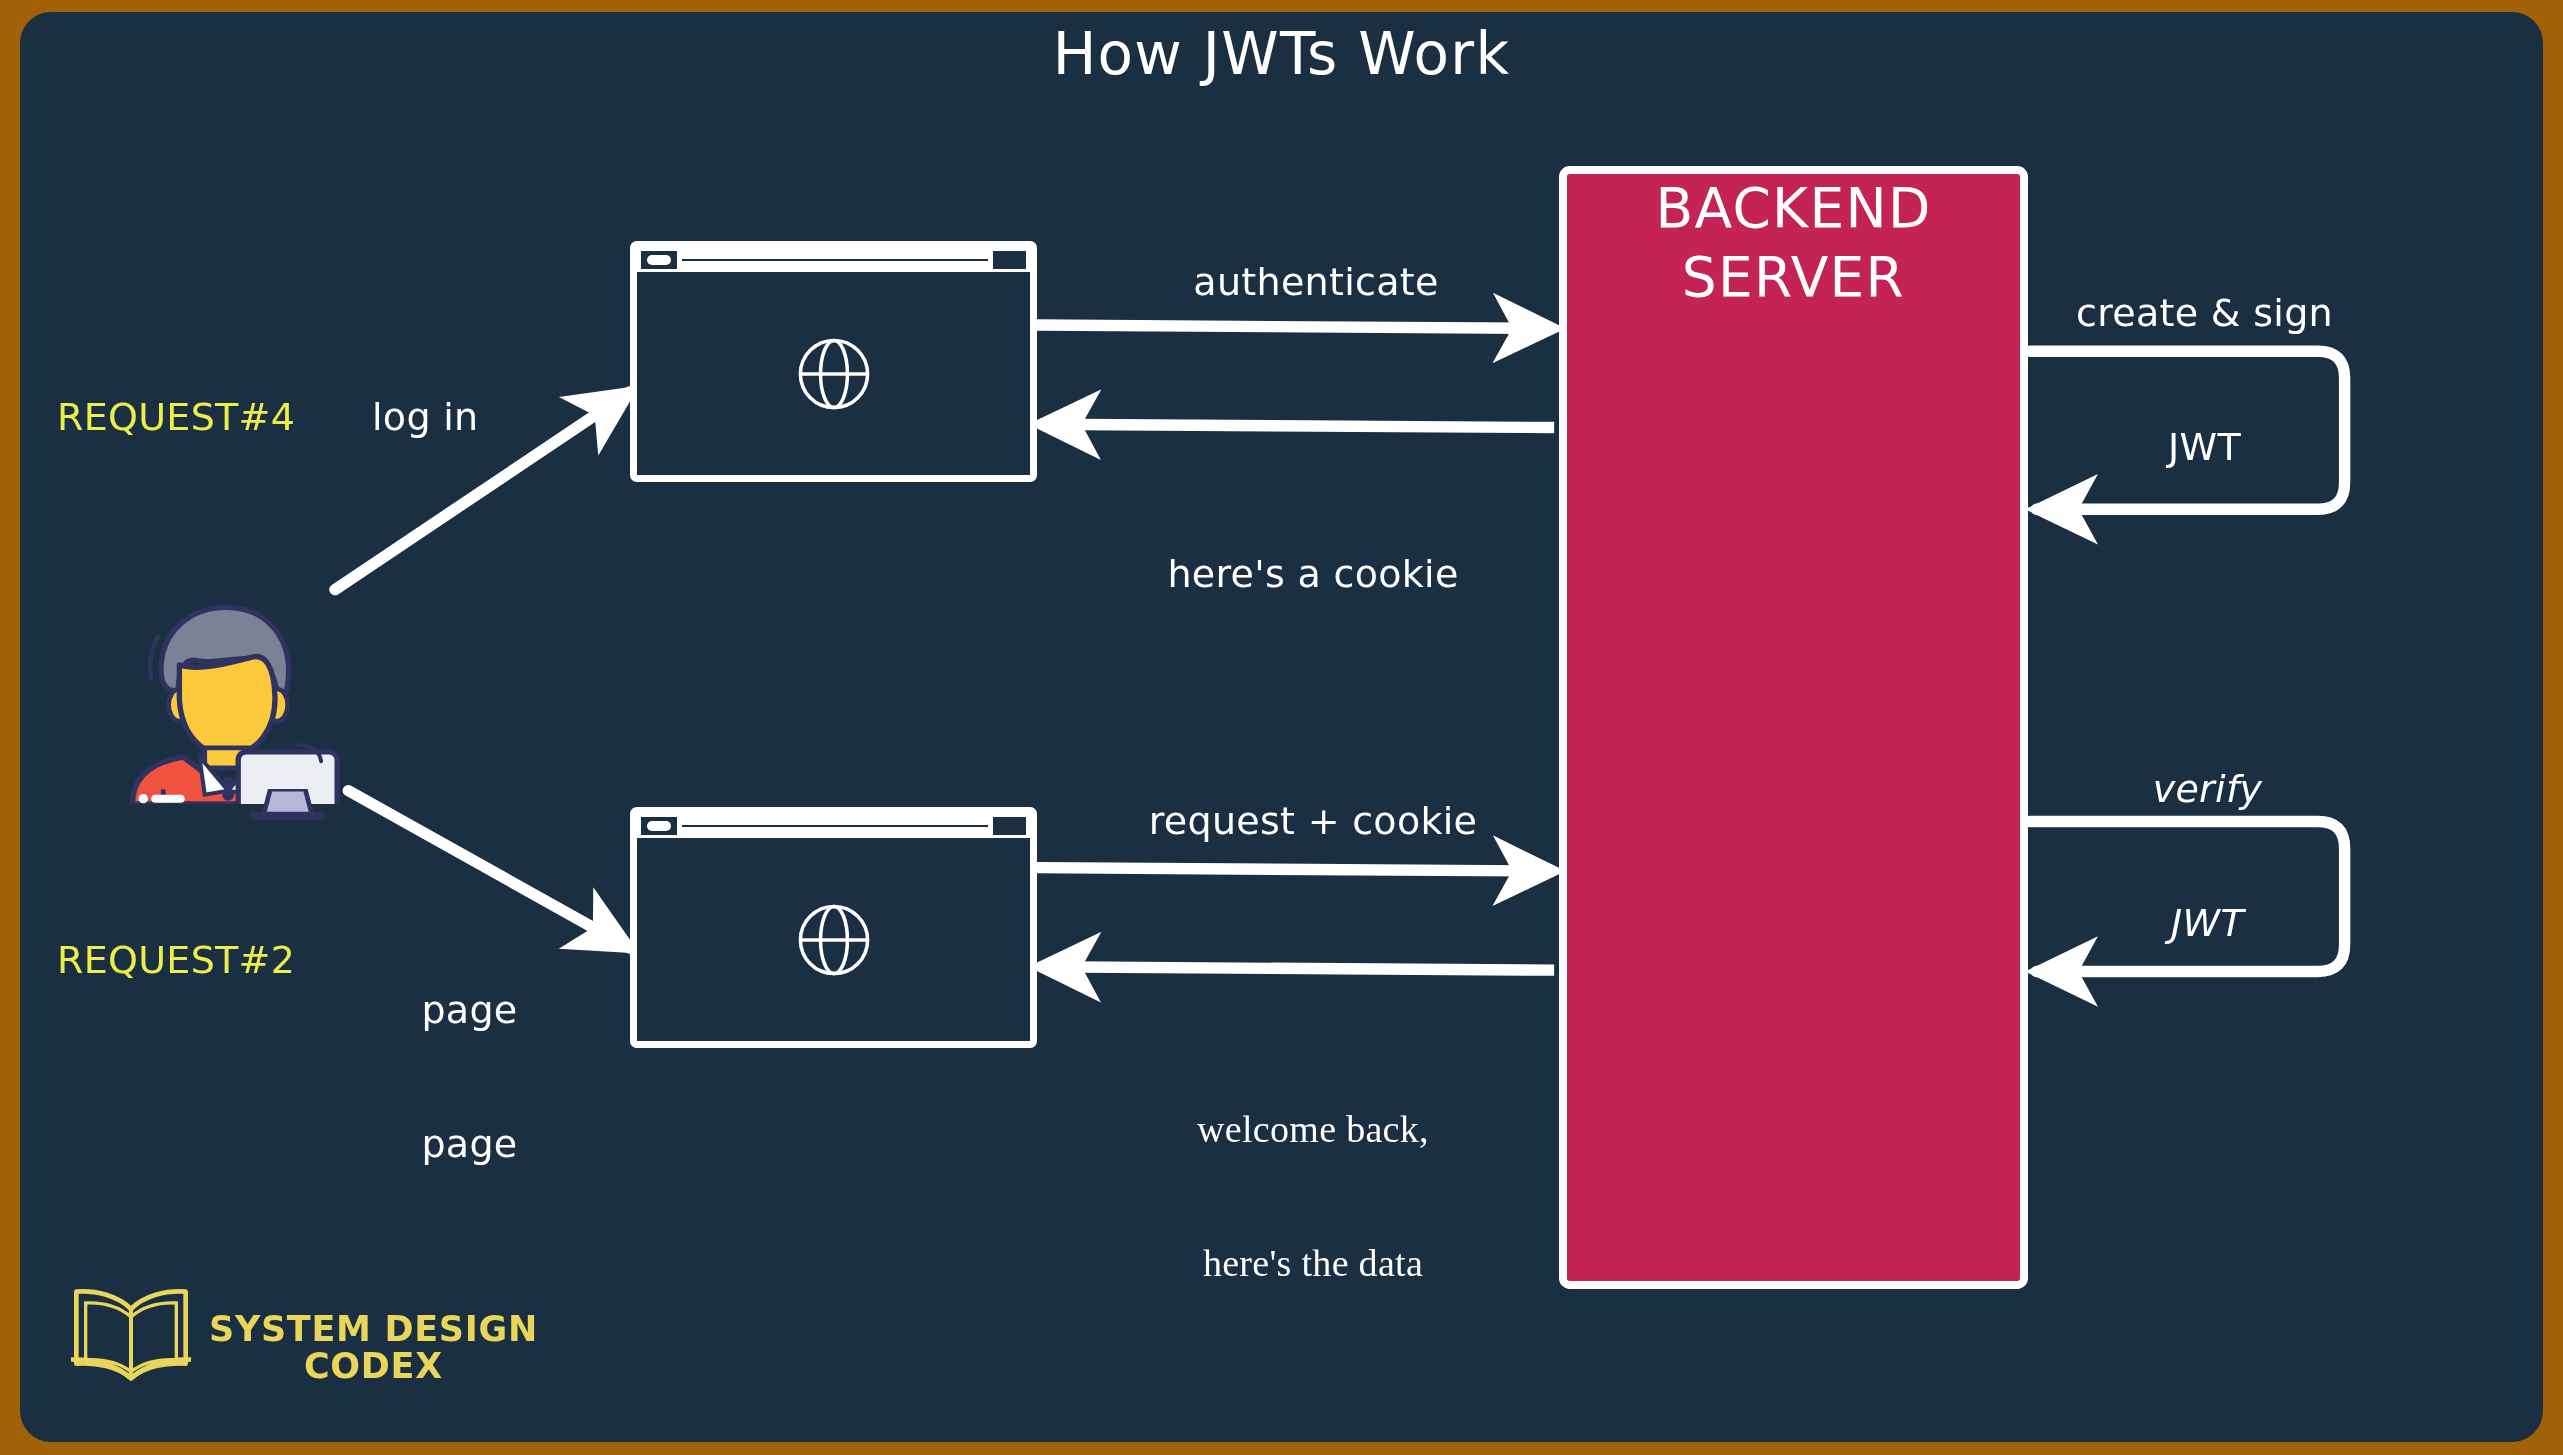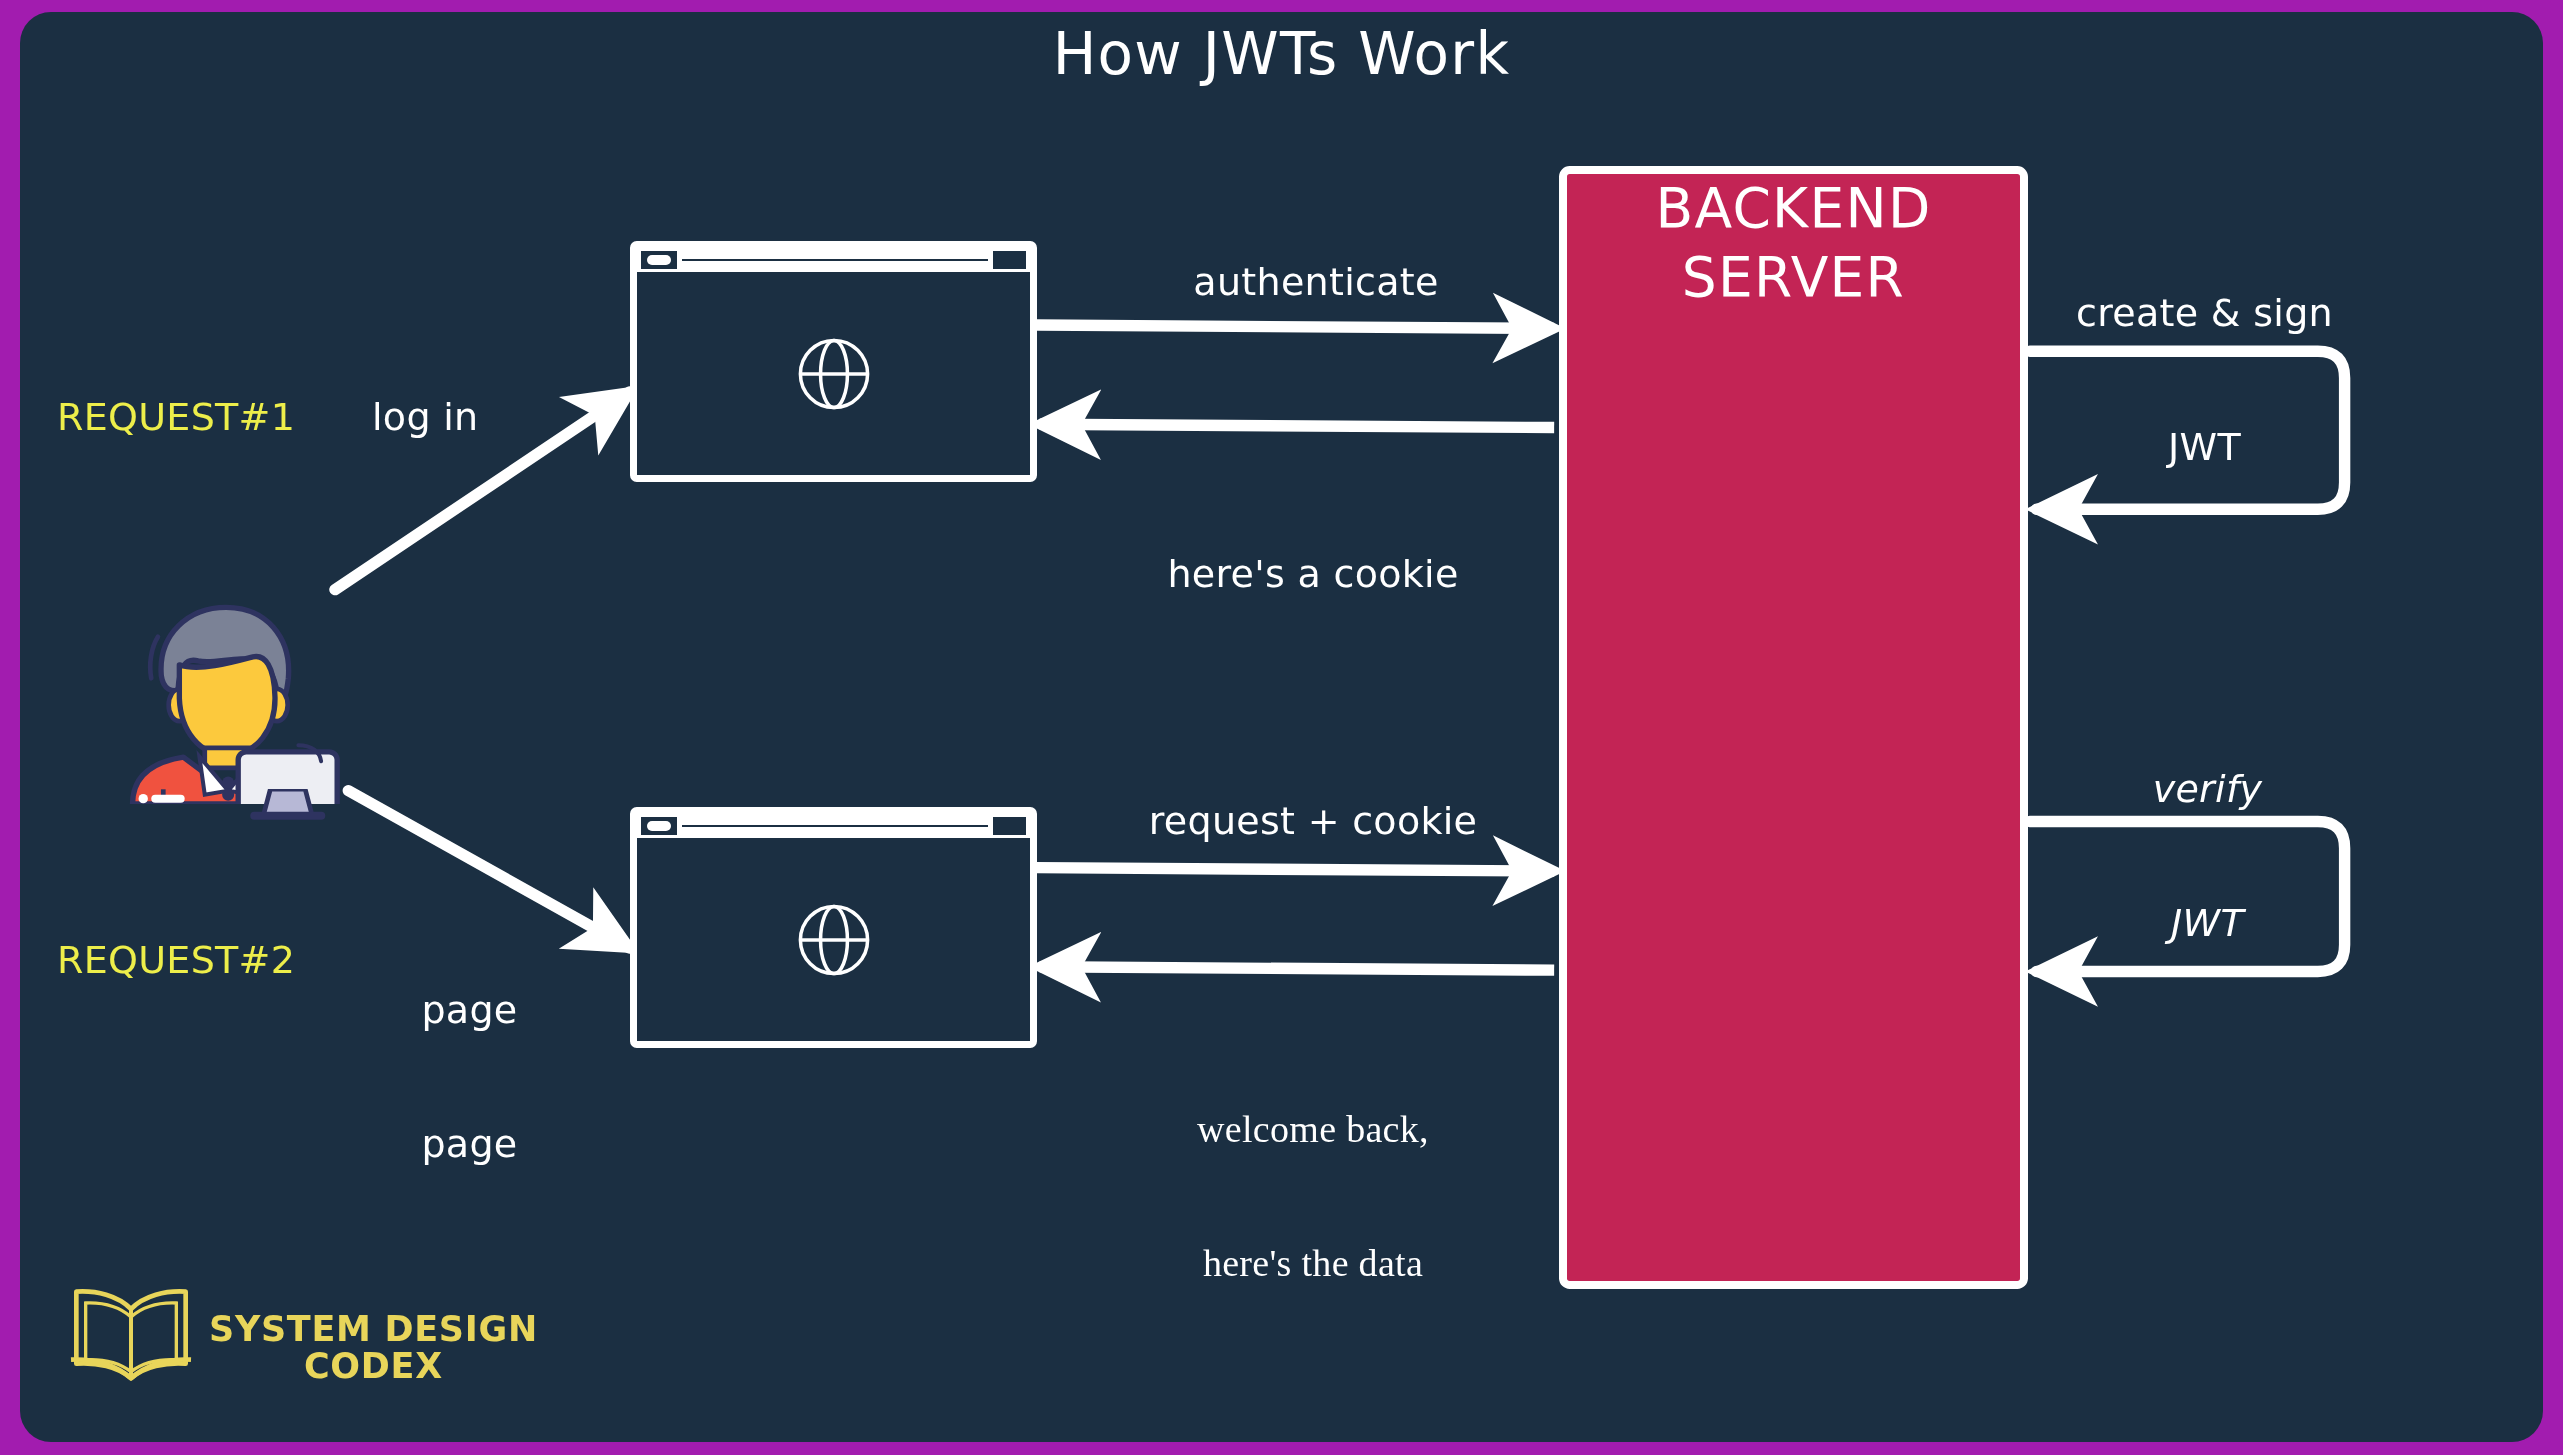--- a/index.html
+++ b/index.html
@@ -5,21 +5,21 @@
   html, body {
     margin: 0;
     padding: 0;
     background: #ffffff;
     font-family: "DejaVu Sans", sans-serif;
   }
   #stage {
     position: relative;
     width: 2563px;
     height: 1456px;
-    background: #a21caf;
+    background: #a16207;
     overflow: hidden;
   }
   #canvas {
     position: absolute;
     left: 20px;
     top: 12px;
     width: 2523px;
     height: 1430px;
     background: #1B2F42;
     border-radius: 31px;
@@ -244,21 +244,21 @@
 
     <rect x="178" y="242" width="148" height="104" rx="12" fill="#EDEEF3" stroke="#2E3360" stroke-width="8"></rect>
     <path d="M268 232 C288 232 300 242 302 256" fill="none" stroke="#2E3360" stroke-width="6" stroke-linecap="round"></path>
   </svg>
 
   <svg style="position:absolute; left:119px; top:789px; width:221px; height:47px;" viewBox="0 0 330 70">
     <path d="M226 0 L278 0 L288 38 L216 38 Z" fill="#B7B8D6" stroke="#2E3360" stroke-width="7" stroke-linejoin="round"></path>
     <rect x="196" y="34" width="112" height="12" rx="6" fill="#2E3360"></rect>
   </svg>
 
-  <div class="txt lbl yellow" style="left:57px; top:395px;">REQUEST#1</div>
+  <div class="txt lbl yellow" style="left:57px; top:395px;">REQUEST#4</div>
 
   <div class="txt lbl" style="left:372px; top:395px;">log in</div>
 
   <div class="txt lbl lbl-c" style="left:1085px; top:260px; width:462px;">authenticate</div>
 
   <div class="txt lbl lbl-c" style="left:1072px; top:462px; width:482px;">
     <div>here's a cookie</div>
   </div>
 
   <div class="txt lbl lbl-c" style="left:2037px; top:201px; width:335px;">

